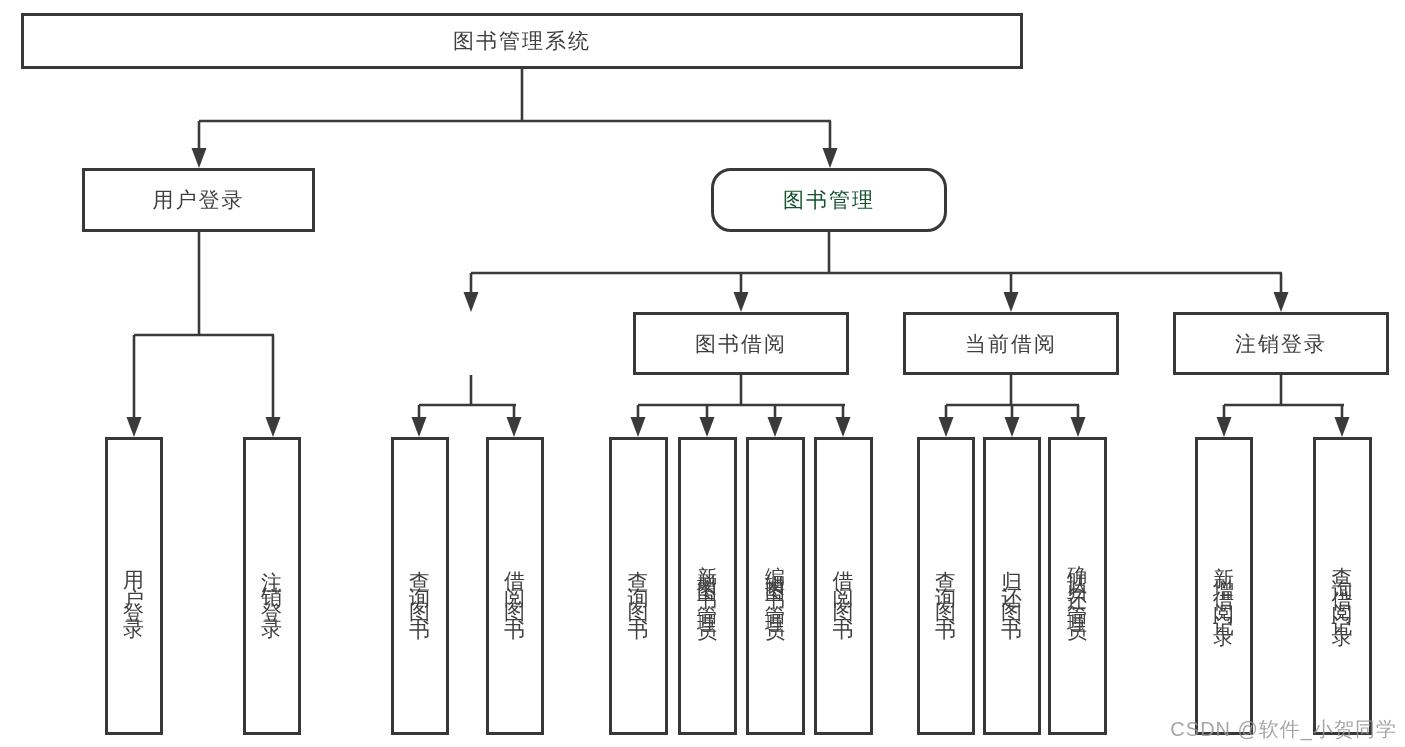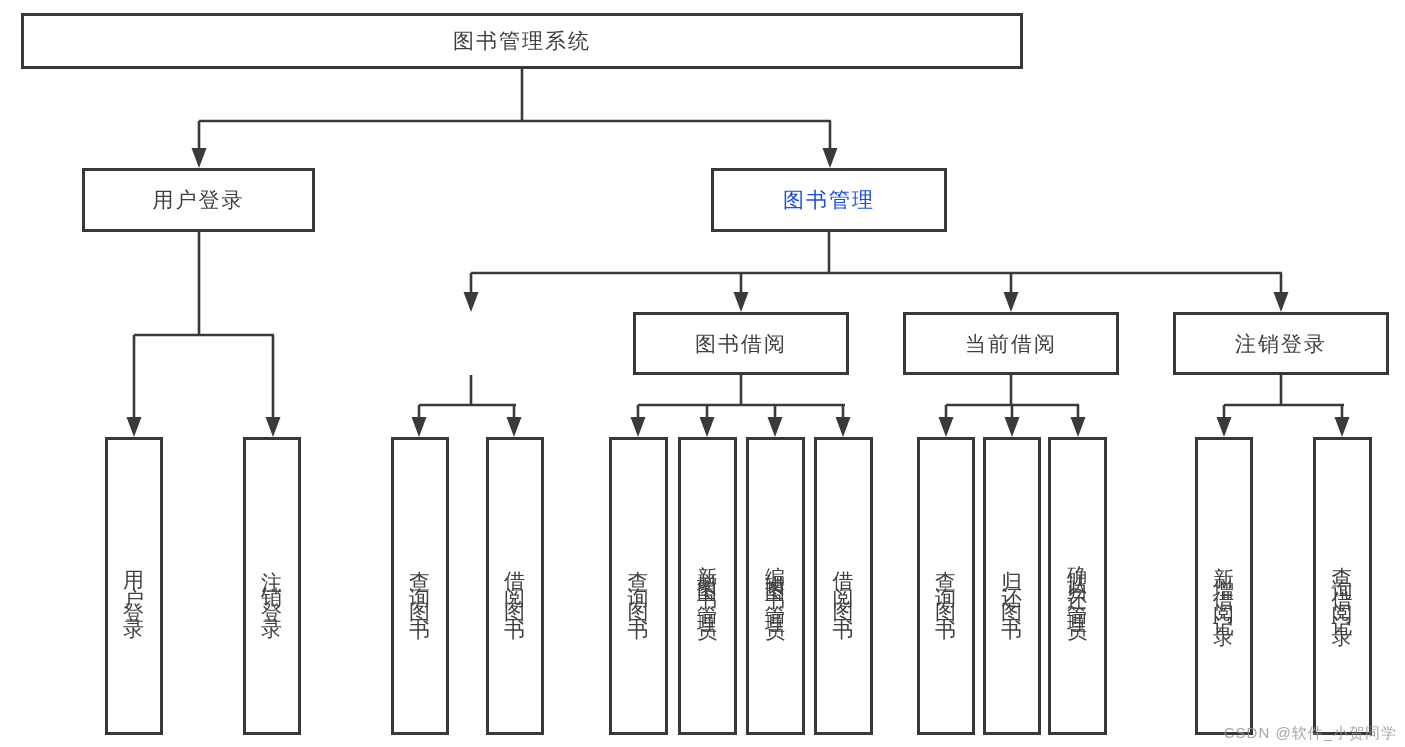--- a/index.html
+++ b/index.html
@@ -42,21 +42,21 @@
     letter-spacing: 16px;
     line-height: 1;
     white-space: nowrap;
   }
   .vtext.sp6 { letter-spacing: 12px; }
   .vtext.sp9 { letter-spacing: 8px; font-size: 20px; }
   .watermark {
     position: absolute;
     right: 8px;
     bottom: 4px;
-    font-size: 15px;
+    font-size: 20px;
     letter-spacing: 1px;
     color: rgba(150, 150, 150, 0.85);
     white-space: nowrap;
   }
 </style>
 </head>
 <body>
 
 <div class="canvas">
 
@@ -115,21 +115,21 @@
       <polygon points="1334.5,417 1349.5,417 1342,437" fill="#3a3a3a"></polygon>
     </svg>
 
   <div class="box h" style="left: 21px; top: 13px; width: 1002px; height: 56px; border-color: rgb(56, 56, 56); color: rgb(63, 63, 63);">
     <span>图书管理系统</span>
   </div>
 
   <div class="box h" style="left: 82px; top: 168px; width: 233px; height: 64px; border-color: rgb(56, 56, 56); color: rgb(63, 63, 63);">
     <span>用户登录</span>
   </div>
-  <div class="box h" style="left: 711px; top: 168px; width: 236px; height: 64px; border-color: rgb(56, 56, 56); color: #1d4ed8;">
+  <div class="box h" style="left: 711px; top: 168px; width: 236px; height: 64px; border-color: rgb(56, 56, 56); color: #14532d; border-radius: 20px;">
     <span>图书管理</span>
   </div>
 
   <div class="box h" style="left: 633px; top: 312px; width: 216px; height: 63px; border-color: rgb(56, 56, 56); color: rgb(63, 63, 63);">
     <span>图书借阅</span>
   </div>
   <div class="box h" style="left: 903px; top: 312px; width: 216px; height: 63px; border-color: rgb(56, 56, 56); color: rgb(63, 63, 63);">
     <span>当前借阅</span>
   </div>
   <div class="box h" style="left: 1173px; top: 312px; width: 216px; height: 63px; border-color: rgb(56, 56, 56); color: rgb(63, 63, 63);">

